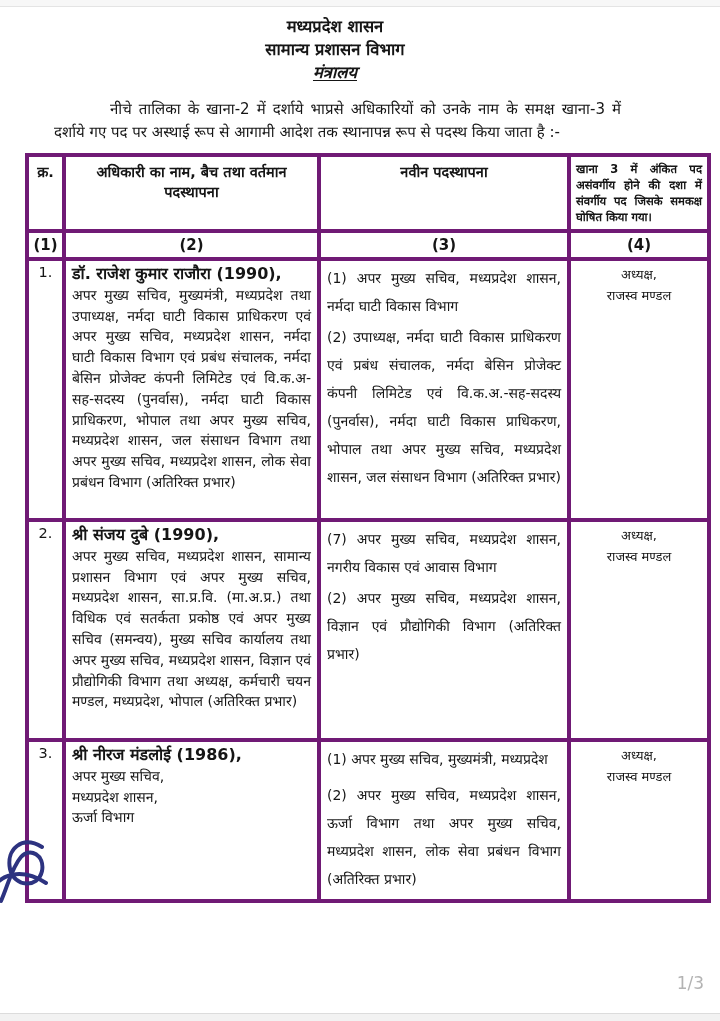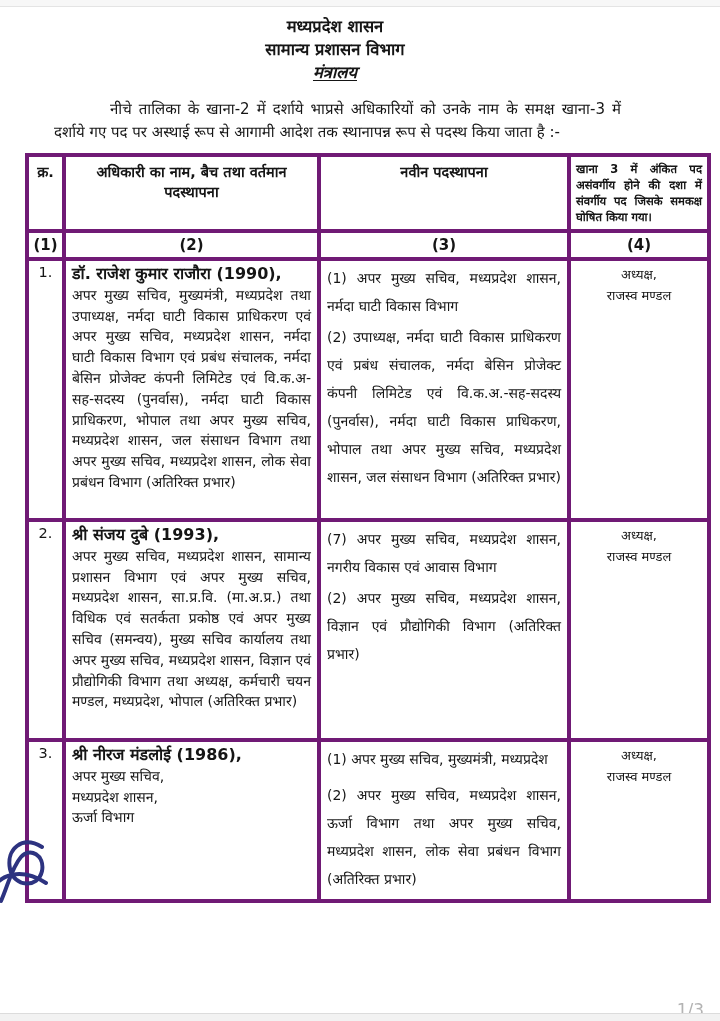--- a/index.html
+++ b/index.html
@@ -57,21 +57,21 @@
   .officer-name{font-weight:700;font-size:16px;}
   td.newpost{font-size:14px;line-height:28px;text-align:justify;}
   .np-item{margin-bottom:3px;}
   td.eq{text-align:center;font-size:13px;line-height:21px;padding-top:5px;}
   .cellline:empty{display:none;}
   .signature{
     position:absolute;left:-8px;top:833px;
     width:60px;height:105px;pointer-events:none;
   }
   .page-number{
-    position:absolute;right:16px;bottom:1px;
+    position:absolute;right:16px;bottom:28px;
     color:#b3b3b3;font-size:17px;
     font-family:"DejaVu Sans",sans-serif;
     margin-left:23px;
   }
 </style>
 </head>
 <body>
 
 <div class="edge-strip-top"></div>
 
@@ -120,21 +120,21 @@
       </td>
       <td class="eq">
         <div>अध्यक्ष,</div>
         <div>राजस्व मण्डल</div>
       </td>
     </tr>
 
     <tr class="r2">
       <td class="sn">2.</td>
       <td class="officer">
-        <div class="officer-name">श्री संजय दुबे (1993),</div>
+        <div class="officer-name">श्री संजय दुबे (1990),</div>
         <div class="cellline">अपर मुख्य सचिव, मध्यप्रदेश शासन, सामान्य प्रशासन विभाग एवं अपर मुख्य सचिव, मध्यप्रदेश शासन, सा.प्र.वि. (मा.अ.प्र.) तथा विधिक एवं सतर्कता प्रकोष्ठ एवं अपर मुख्य सचिव (समन्वय), मुख्य सचिव कार्यालय तथा अपर मुख्य सचिव, मध्यप्रदेश शासन, विज्ञान एवं प्रौद्योगिकी विभाग तथा अध्यक्ष, कर्मचारी चयन मण्डल, मध्यप्रदेश, भोपाल (अतिरिक्त प्रभार)</div>
 
       </td>
       <td class="newpost">
         <div class="np-item">(7) अपर मुख्य सचिव, मध्यप्रदेश शासन, नगरीय विकास एवं आवास विभाग</div>
         <div class="np-item">(2) अपर मुख्य सचिव, मध्यप्रदेश शासन, विज्ञान एवं प्रौद्योगिकी विभाग (अतिरिक्त प्रभार)</div>
       </td>
       <td class="eq">
         <div>अध्यक्ष,</div>
         <div>राजस्व मण्डल</div>

